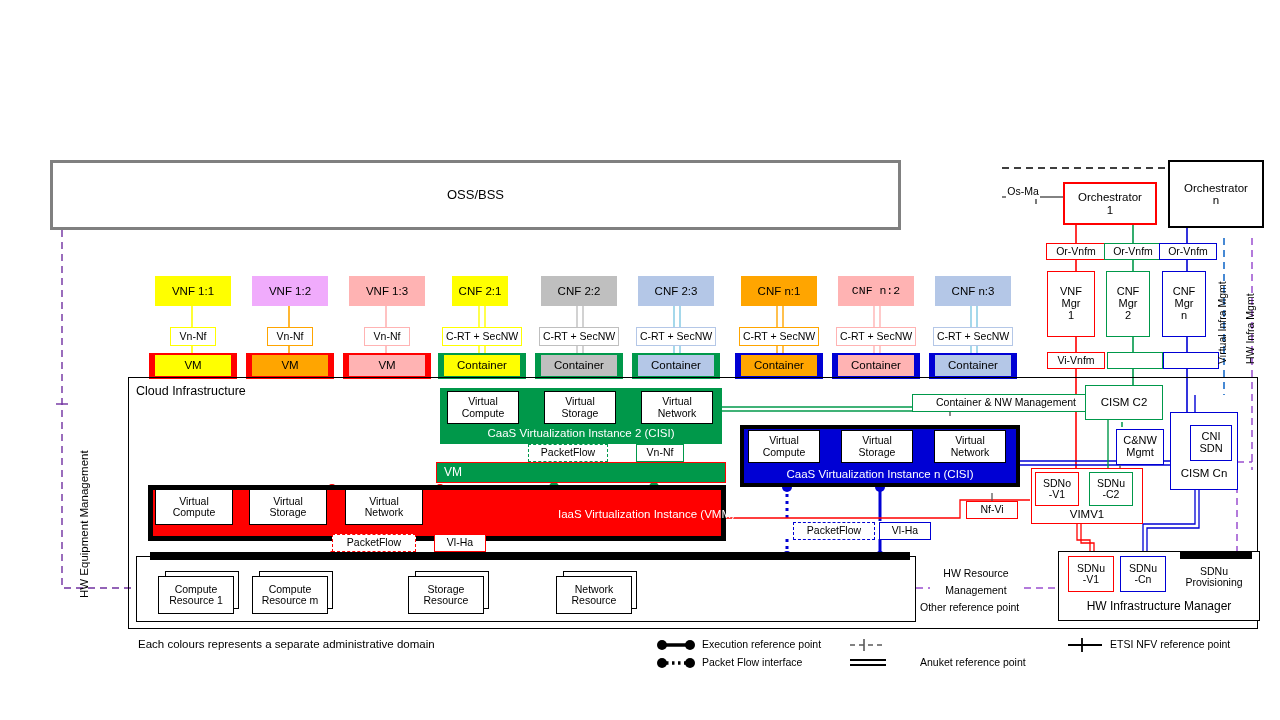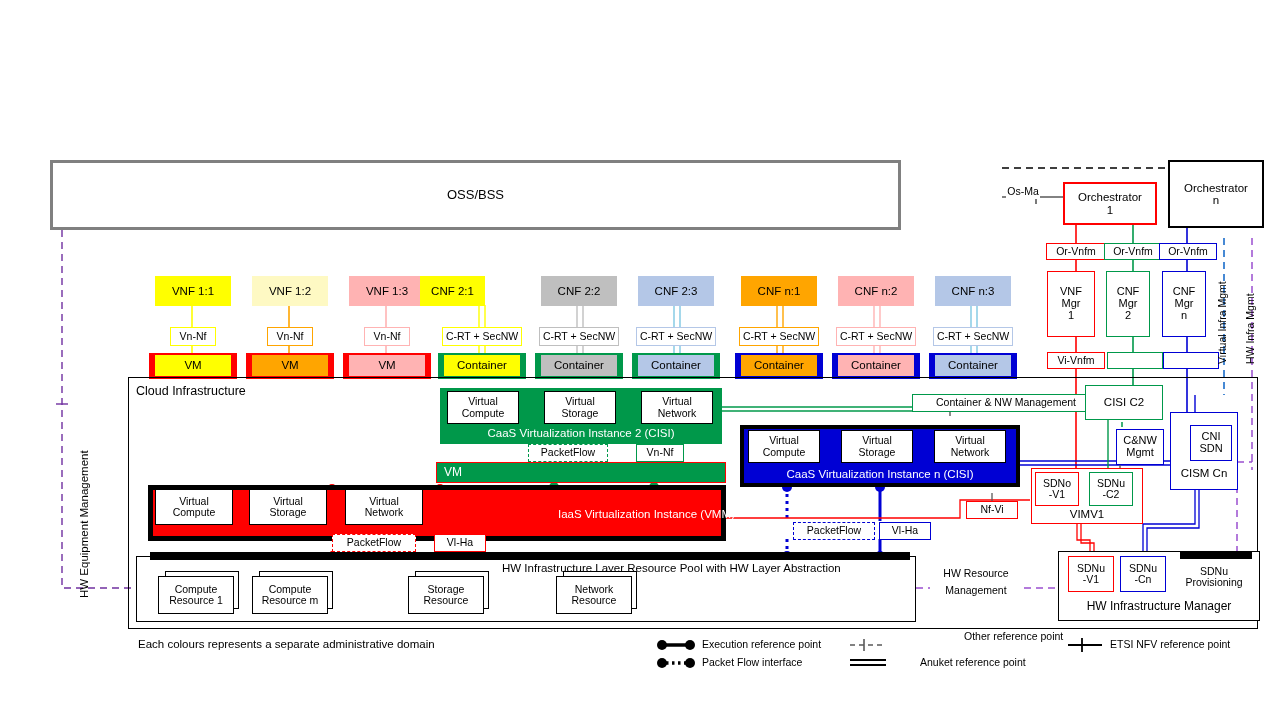--- a/index.html
+++ b/index.html
@@ -159,41 +159,41 @@
       <div class="abs ctr" style="left: 155px; top: 276px; width: 76px; height: 30px; background: rgb(255, 255, 0); font-size: 11.5px;">
         <span>VNF 1:1</span>
       </div>
       <div class="abs ctr tiny" style="left: 170px; top: 327px; width: 46px; height: 19px; border: 1.3px solid rgb(255, 255, 0); background: rgb(255, 255, 255);">
         <span>Vn-Nf</span>
       </div>
       <div class="abs ctr" style="left: 155px; top: 355px; width: 76px; height: 21px; background: rgb(255, 255, 0); font-size: 11.5px;">
         <span>VM</span>
       </div>
       <div class="abs" style="left: 246px; top: 353px; width: 88px; height: 26px; background: rgb(255, 0, 0);"></div>
-      <div class="abs ctr" style="left: 252px; top: 276px; width: 76px; height: 30px; background: #fef9c3; font-size: 11.5px;">
+      <div class="abs ctr" style="left: 252px; top: 276px; width: 76px; height: 30px; background: #f0abfc; font-size: 11.5px;">
         <span>VNF 1:2</span>
       </div>
       <div class="abs ctr tiny" style="left: 267px; top: 327px; width: 46px; height: 19px; border: 1.3px solid rgb(255, 165, 0); background: rgb(255, 255, 255);">
         <span>Vn-Nf</span>
       </div>
       <div class="abs ctr" style="left: 252px; top: 355px; width: 76px; height: 21px; background: rgb(255, 165, 0); font-size: 11.5px;">
         <span>VM</span>
       </div>
       <div class="abs" style="left: 343px; top: 353px; width: 88px; height: 26px; background: rgb(255, 0, 0);"></div>
       <div class="abs ctr" style="left: 349px; top: 276px; width: 76px; height: 30px; background: rgb(255, 179, 179); font-size: 11.5px;">
         <span>VNF 1:3</span>
       </div>
       <div class="abs ctr tiny" style="left: 364px; top: 327px; width: 46px; height: 19px; border: 1.3px solid rgb(255, 179, 179); background: rgb(255, 255, 255);">
         <span>Vn-Nf</span>
       </div>
       <div class="abs ctr" style="left: 349px; top: 355px; width: 76px; height: 21px; background: rgb(255, 179, 179); font-size: 11.5px;">
         <span>VM</span>
       </div>
       <div class="abs" style="left: 438px; top: 353px; width: 88px; height: 26px; background: rgb(0, 152, 74);"></div>
-      <div class="abs ctr" style="left: 420px; top: 276px; width: 65px; height: 30px; background: rgb(255, 255, 0); font-size: 11.5px;">
+      <div class="abs ctr" style="left: 452px; top: 276px; width: 56px; height: 30px; background: rgb(255, 255, 0); font-size: 11.5px;">
         <span>CNF 2:1</span>
       </div>
       <div class="abs ctr tiny" style="left: 442px; top: 327px; width: 80px; height: 19px; border: 1.3px solid rgb(255, 255, 0); background: rgb(255, 255, 255);">
         <span>C-RT + SecNW</span>
       </div>
       <div class="abs ctr" style="left: 444px; top: 355px; width: 76px; height: 21px; background: rgb(255, 255, 0); font-size: 11.5px;">
         <span>Container</span>
       </div>
       <div class="abs" style="left: 535px; top: 353px; width: 88px; height: 26px; background: rgb(0, 152, 74);"></div>
       <div class="abs ctr" style="left: 541px; top: 276px; width: 76px; height: 30px; background: rgb(191, 191, 191); font-size: 11.5px;">
@@ -219,21 +219,21 @@
       <div class="abs ctr" style="left: 741px; top: 276px; width: 76px; height: 30px; background: rgb(255, 165, 0); font-size: 11.5px;">
         <span>CNF n:1</span>
       </div>
       <div class="abs ctr tiny" style="left: 739px; top: 327px; width: 80px; height: 19px; border: 1.3px solid rgb(255, 165, 0); background: rgb(255, 255, 255);">
         <span>C-RT + SecNW</span>
       </div>
       <div class="abs ctr" style="left: 741px; top: 355px; width: 76px; height: 21px; background: rgb(255, 165, 0); font-size: 11.5px;">
         <span>Container</span>
       </div>
       <div class="abs" style="left: 832px; top: 353px; width: 88px; height: 26px; background: rgb(0, 0, 212);"></div>
-      <div class="abs ctr" style="left: 838px; top: 276px; width: 76px; height: 30px; background: rgb(255, 179, 179); font-size: 11.5px;">
+      <div class="abs ctr" style="left: 838px; top: 276px; width: 76px; height: 30px; background: rgb(255, 179, 179); font-size: 11.5px; font-family: Liberation Mono, monospace;">
         <span>CNF n:2</span>
       </div>
       <div class="abs ctr tiny" style="left: 836px; top: 327px; width: 80px; height: 19px; border: 1.3px solid rgb(255, 179, 179); background: rgb(255, 255, 255);">
         <span>C-RT + SecNW</span>
       </div>
       <div class="abs ctr" style="left: 838px; top: 355px; width: 76px; height: 21px; background: rgb(255, 179, 179); font-size: 11.5px;">
         <span>Container</span>
       </div>
       <div class="abs" style="left: 929px; top: 353px; width: 88px; height: 26px; background: rgb(0, 0, 212);"></div>
       <div class="abs ctr" style="left: 935px; top: 276px; width: 76px; height: 30px; background: rgb(180, 199, 231); font-size: 11.5px;">
@@ -365,22 +365,20 @@
   <div class="abs ctr tiny" style="left:879px;top:522px;width:52px;height:18px;border:1.2px solid #0000d4;background:#fff;">
     <span>Vl-Ha</span>
     </div>
 
   <div class="abs ctr tiny" style="left:966px;top:501px;width:52px;height:18px;border:1.2px solid #ff0000;background:#fff;">
     <span>Nf-Vi</span>
     </div>
 
   <div class="abs" style="left:136px;top:556px;width:780px;height:66px;border:1.4px solid #000;background:#fff;"></div>
   <div class="abs" style="left:150px;top:552px;width:760px;height:8px;background:#000;"></div>
-  <div class="abs" style="left:502px;top:562px;font-size:11.5px;">
-    <span>HW Infrastructure Layer Resource Pool with HW Layer Abstraction</span></div>
   <div id="hw-res-layer">
       <div class="abs" style="left: 165px; top: 571px; width: 74px; height: 38px; border: 1.2px solid rgb(0, 0, 0); background: rgb(255, 255, 255);"></div>
       <div class="abs ctr" style="left: 158px; top: 576px; width: 76px; height: 38px; border: 1.2px solid rgb(0, 0, 0); background: rgb(255, 255, 255); flex-direction: column; font-size: 10.5px;">
         <span>Compute</span>
         <span>Resource 1</span>
       </div>
       <div class="abs" style="left: 259px; top: 571px; width: 74px; height: 38px; border: 1.2px solid rgb(0, 0, 0); background: rgb(255, 255, 255);"></div>
       <div class="abs ctr" style="left: 252px; top: 576px; width: 76px; height: 38px; border: 1.2px solid rgb(0, 0, 0); background: rgb(255, 255, 255); flex-direction: column; font-size: 10.5px;">
         <span>Compute</span>
         <span>Resource m</span>
@@ -402,21 +400,21 @@
     </div>
   <div class="abs ctr tiny" style="left:930px;top:583px;width:92px;height:16px;background:#fff;">
     <span>Management</span>
     </div>
 
   <div class="abs ctr tiny" style="left:874px;top:394px;width:188px;height:18px;border:1.3px solid #00984a;background:#fff;margin-left:38px;">
     <span>Container &amp; NW Management</span>
     </div>
 
   <div class="abs ctr" style="left:1085px;top:385px;width:78px;height:35px;border:1.4px solid #00984a;background:#fff;font-size:11.5px;">
-    <span>CISI C2</span>
+    <span>CISM C2</span>
     </div>
 
   <div class="abs ctr" style="left:1116px;top:429px;width:48px;height:36px;border:1.4px solid #0000d4;background:#fff;flex-direction:column;font-size:11px;">
     <span>C&amp;NW</span>
     <span>Mgmt</span>
     </div>
 
   <div class="abs" style="left:1170px;top:412px;width:68px;height:78px;border:1.4px solid #0000d4;background:#fff;"></div>
   <div class="abs ctr" style="left:1190px;top:425px;width:42px;height:36px;border:1.4px solid #0000d4;background:#fff;flex-direction:column;font-size:11px;">
     <span>CNI</span>
@@ -477,20 +475,20 @@
     <line x1="200" y1="29" x2="236" y2="29" stroke="#000" stroke-width="2"></line>
 
     <line x1="418" y1="9" x2="452" y2="9" stroke="#000" stroke-width="1.8"></line>
     <line x1="432" y1="2" x2="432" y2="16" stroke="#000" stroke-width="1.8"></line>
   </svg>
 
   <div class="abs tiny" style="left:702px;top:638px;">
     <span>Execution reference point</span></div>
   <div class="abs tiny" style="left:702px;top:656px;">
     <span>Packet Flow interface</span></div>
-  <div class="abs tiny" style="left:920px;top:630px;margin-left:44px;">
+  <div class="abs tiny" style="left:920px;top:601px;">
     <span>Other reference point</span></div>
   <div class="abs tiny" style="left:920px;top:656px;">
     <span>Anuket  reference point</span></div>
   <div class="abs tiny" style="left:1110px;top:638px;">
     <span>ETSI NFV reference point</span></div>
 
 </div>
 
 </body></html>

